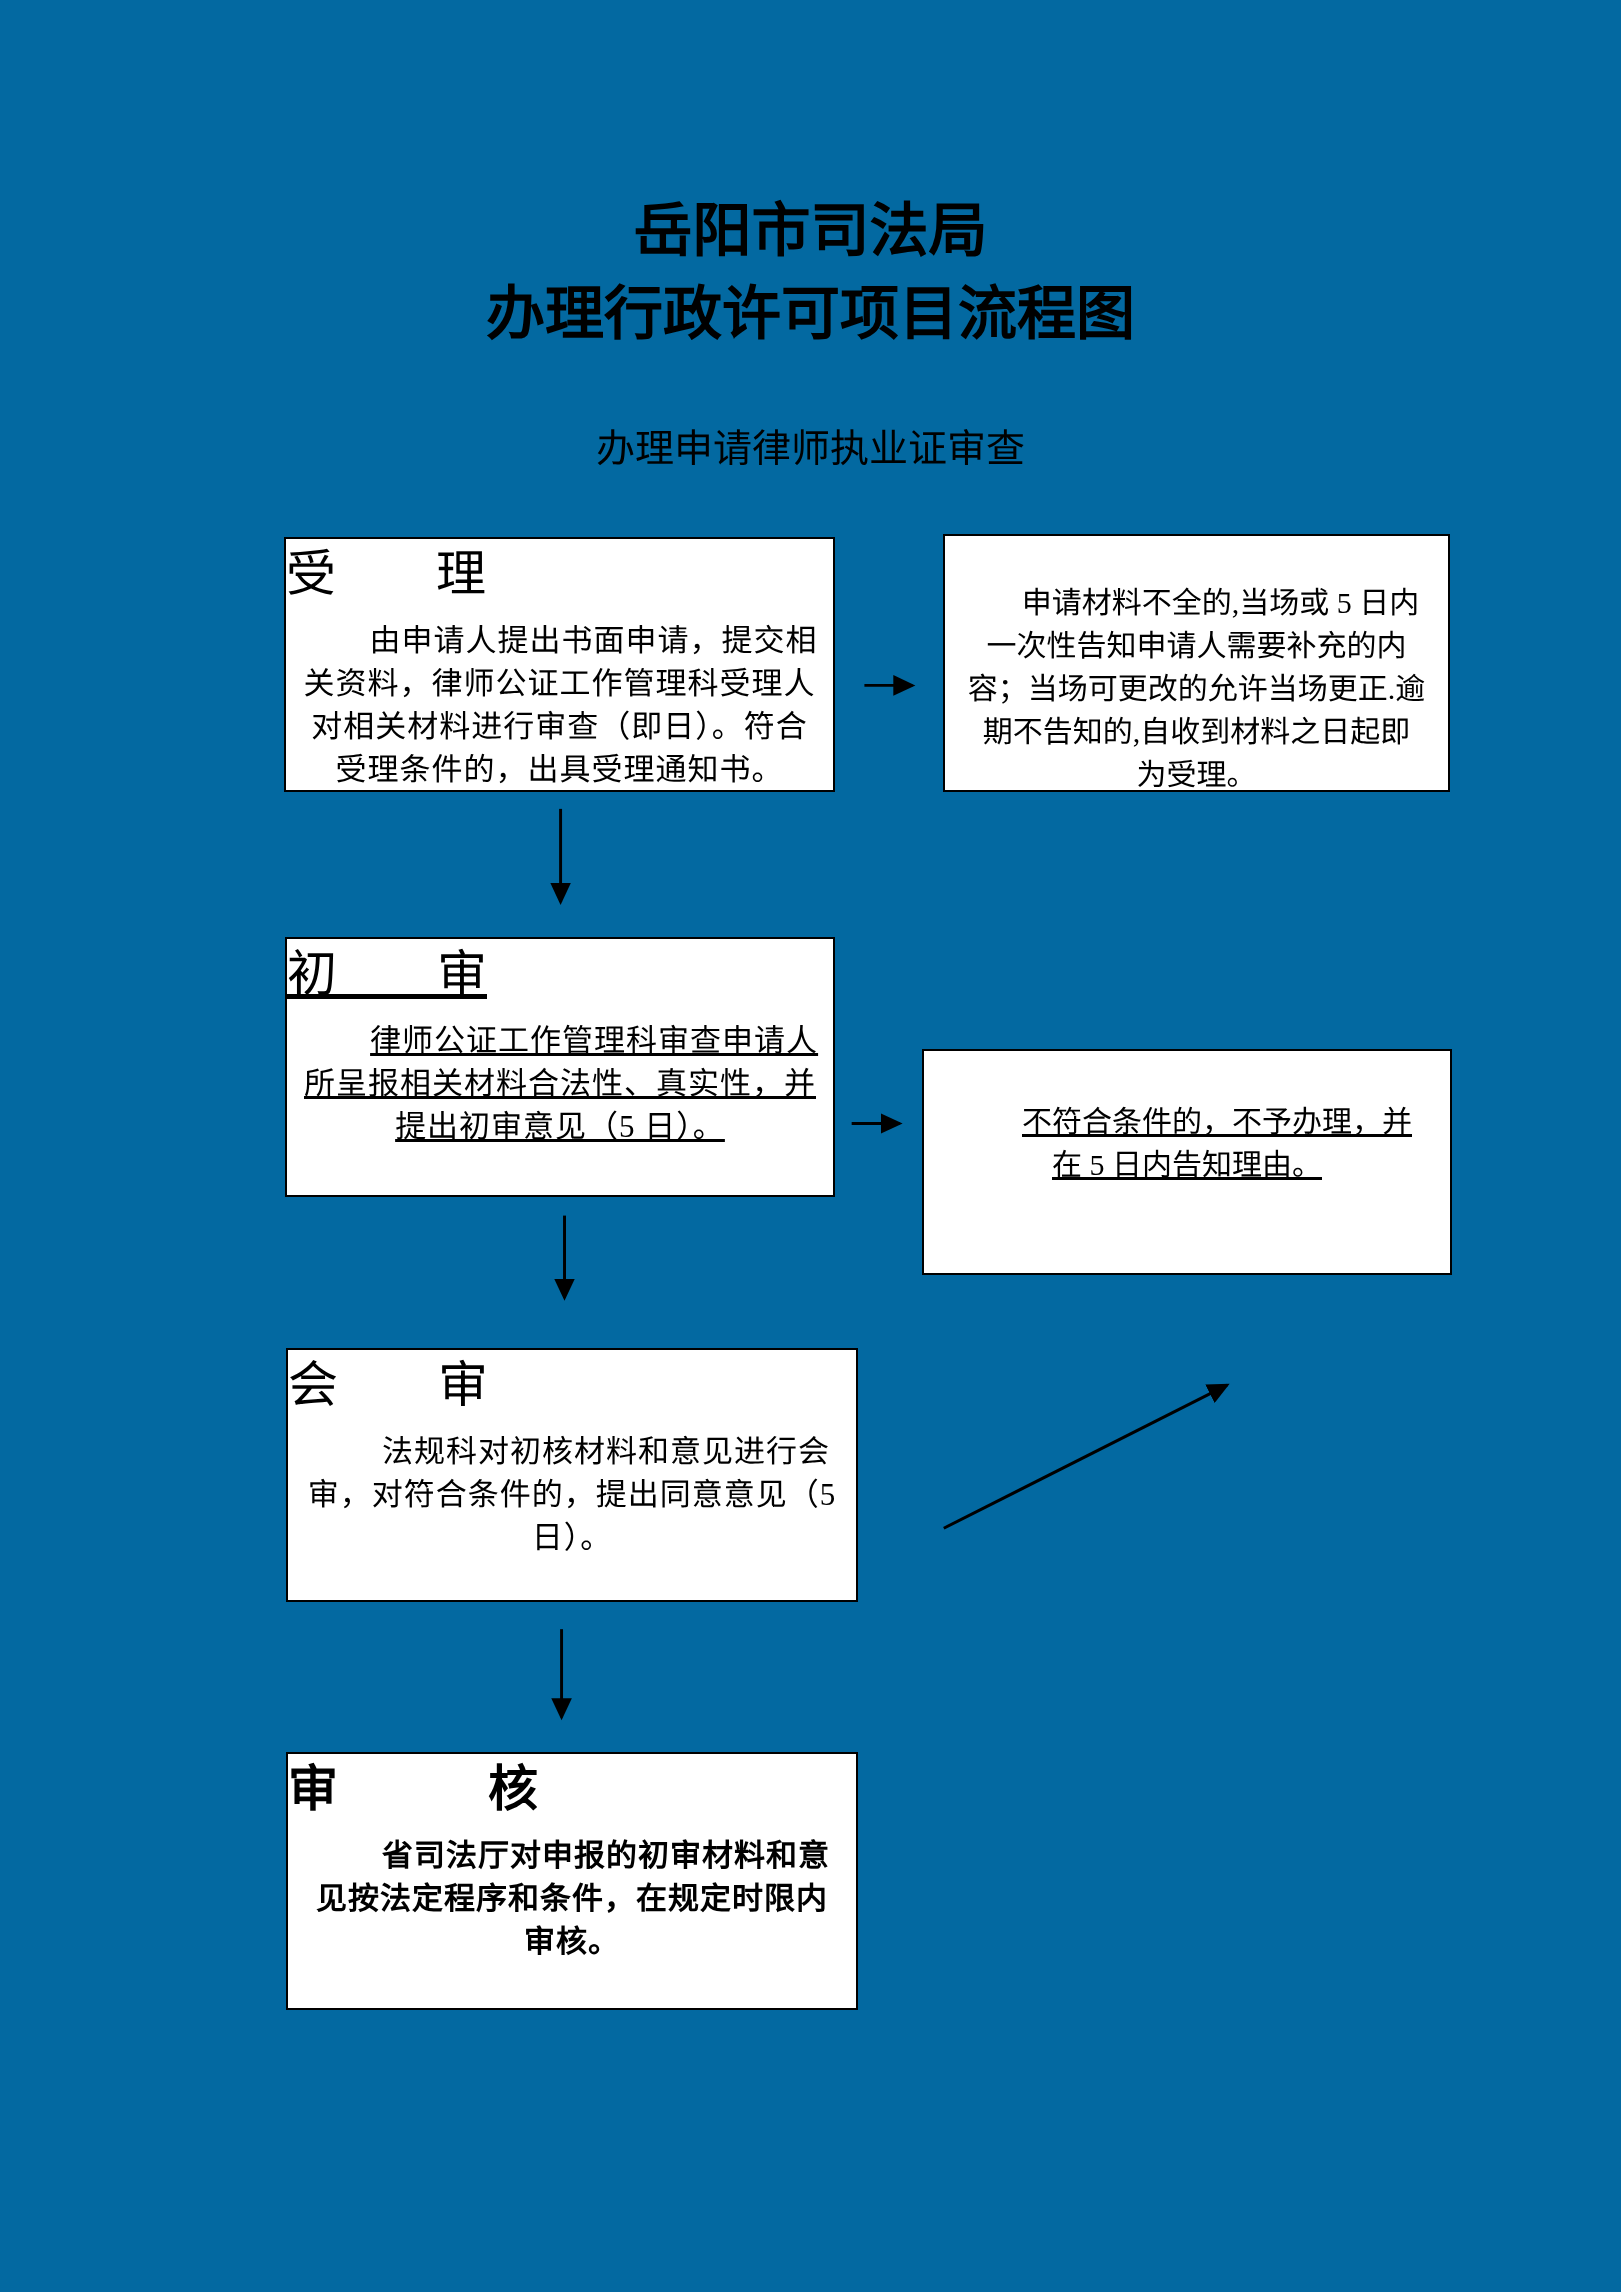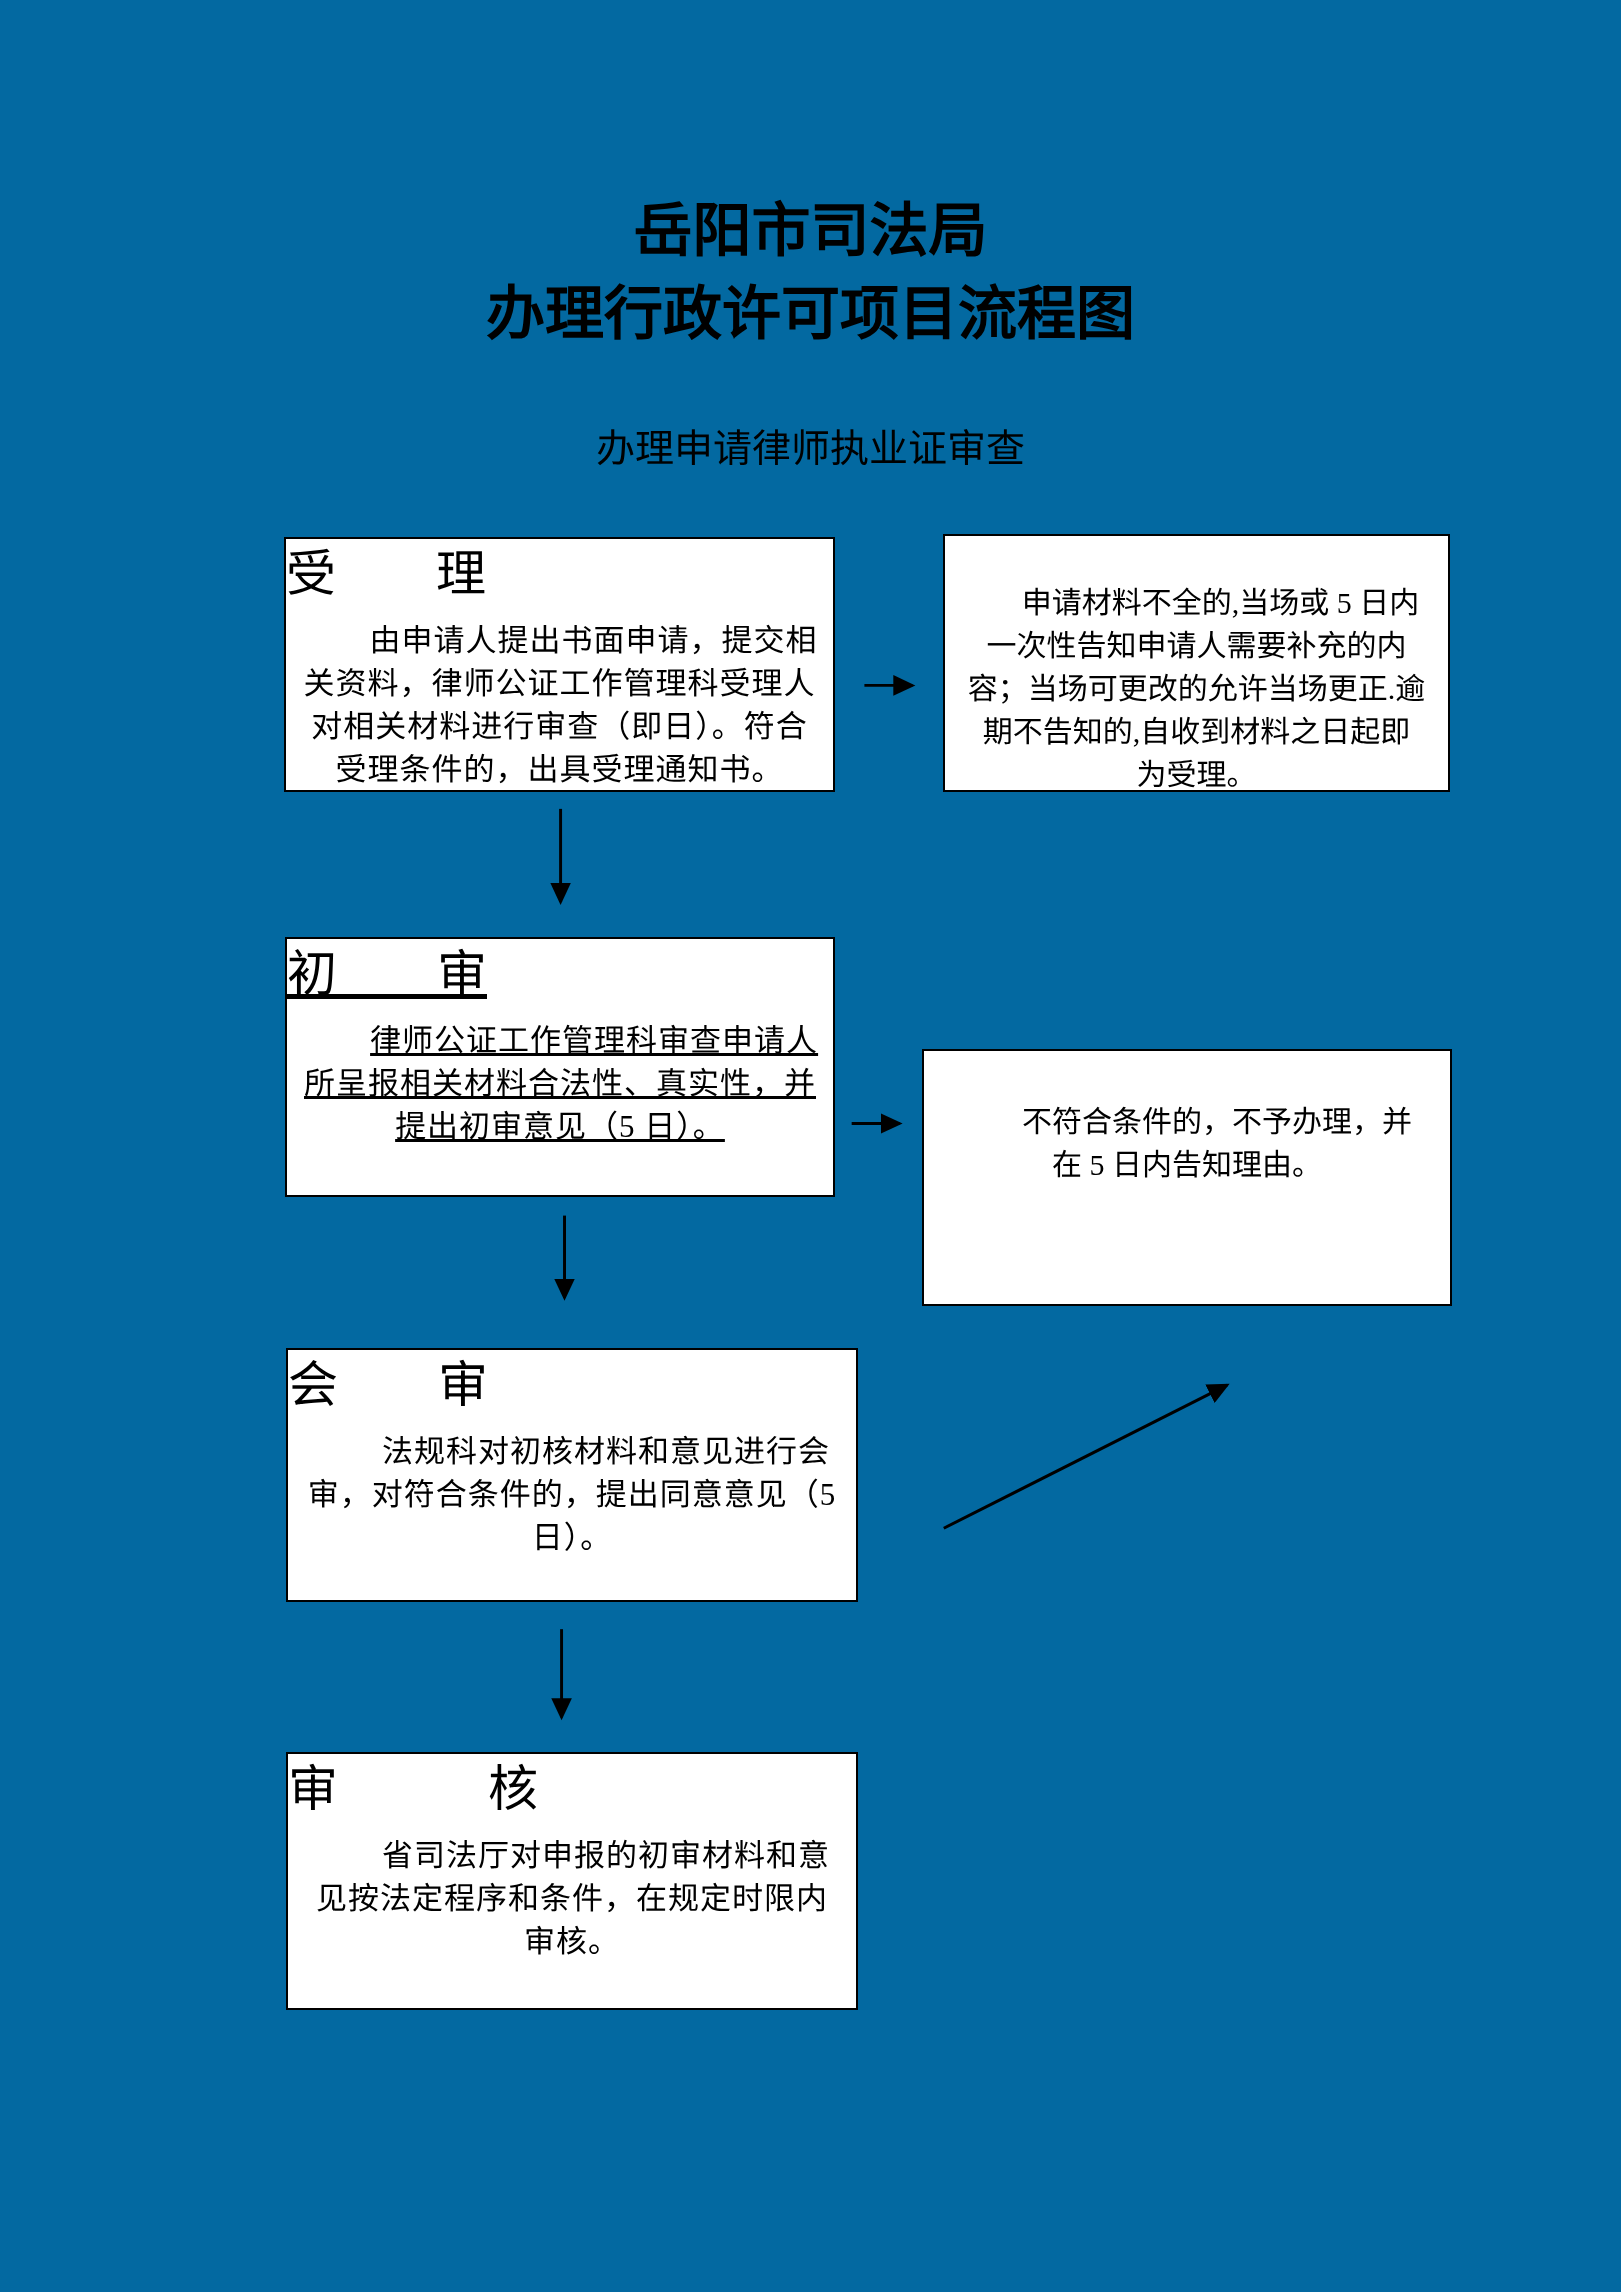--- a/index.html
+++ b/index.html
@@ -67,24 +67,24 @@
   .fbox.side .box-body{
     margin-top:0;
     font-size:30px;
     letter-spacing:0;
     padding:0 11.8px;
   }
   #box-accept        { left:284px; top:537px;  width:551px; height:255px; }
   #sidebox-incomplete{ left:943px; top:534px;  width:507px; height:258px; }
   #sidebox-incomplete .box-body{ padding-top:45px; text-indent:1.6em; }
   #box-initial       { left:285px; top:937px;  width:550px; height:260px;text-decoration:underline; }
-  #sidebox-reject    { left:922px; top:1049px; width:530px; height:257px; }
+  #sidebox-reject    { left:922px; top:1049px; width:530px; height:226px;text-decoration:underline; }
   #sidebox-reject .box-body{ padding-top:49px; text-indent:2em; }
   #box-joint         { left:286px; top:1324px; width:572px; height:254px;margin-top:24px; }
-  #box-final         { left:286px; top:1752px; width:572px; height:258px; }
+  #box-final         { left:286px; top:1752px; width:572px; height:258px;font-weight:bold; }
   
   .arrows{
     position:absolute;
     left:0; top:0;
     width:1621px;
     height:2293px;
     pointer-events:none;
   }
   .arrows line{
     stroke:#000000;

